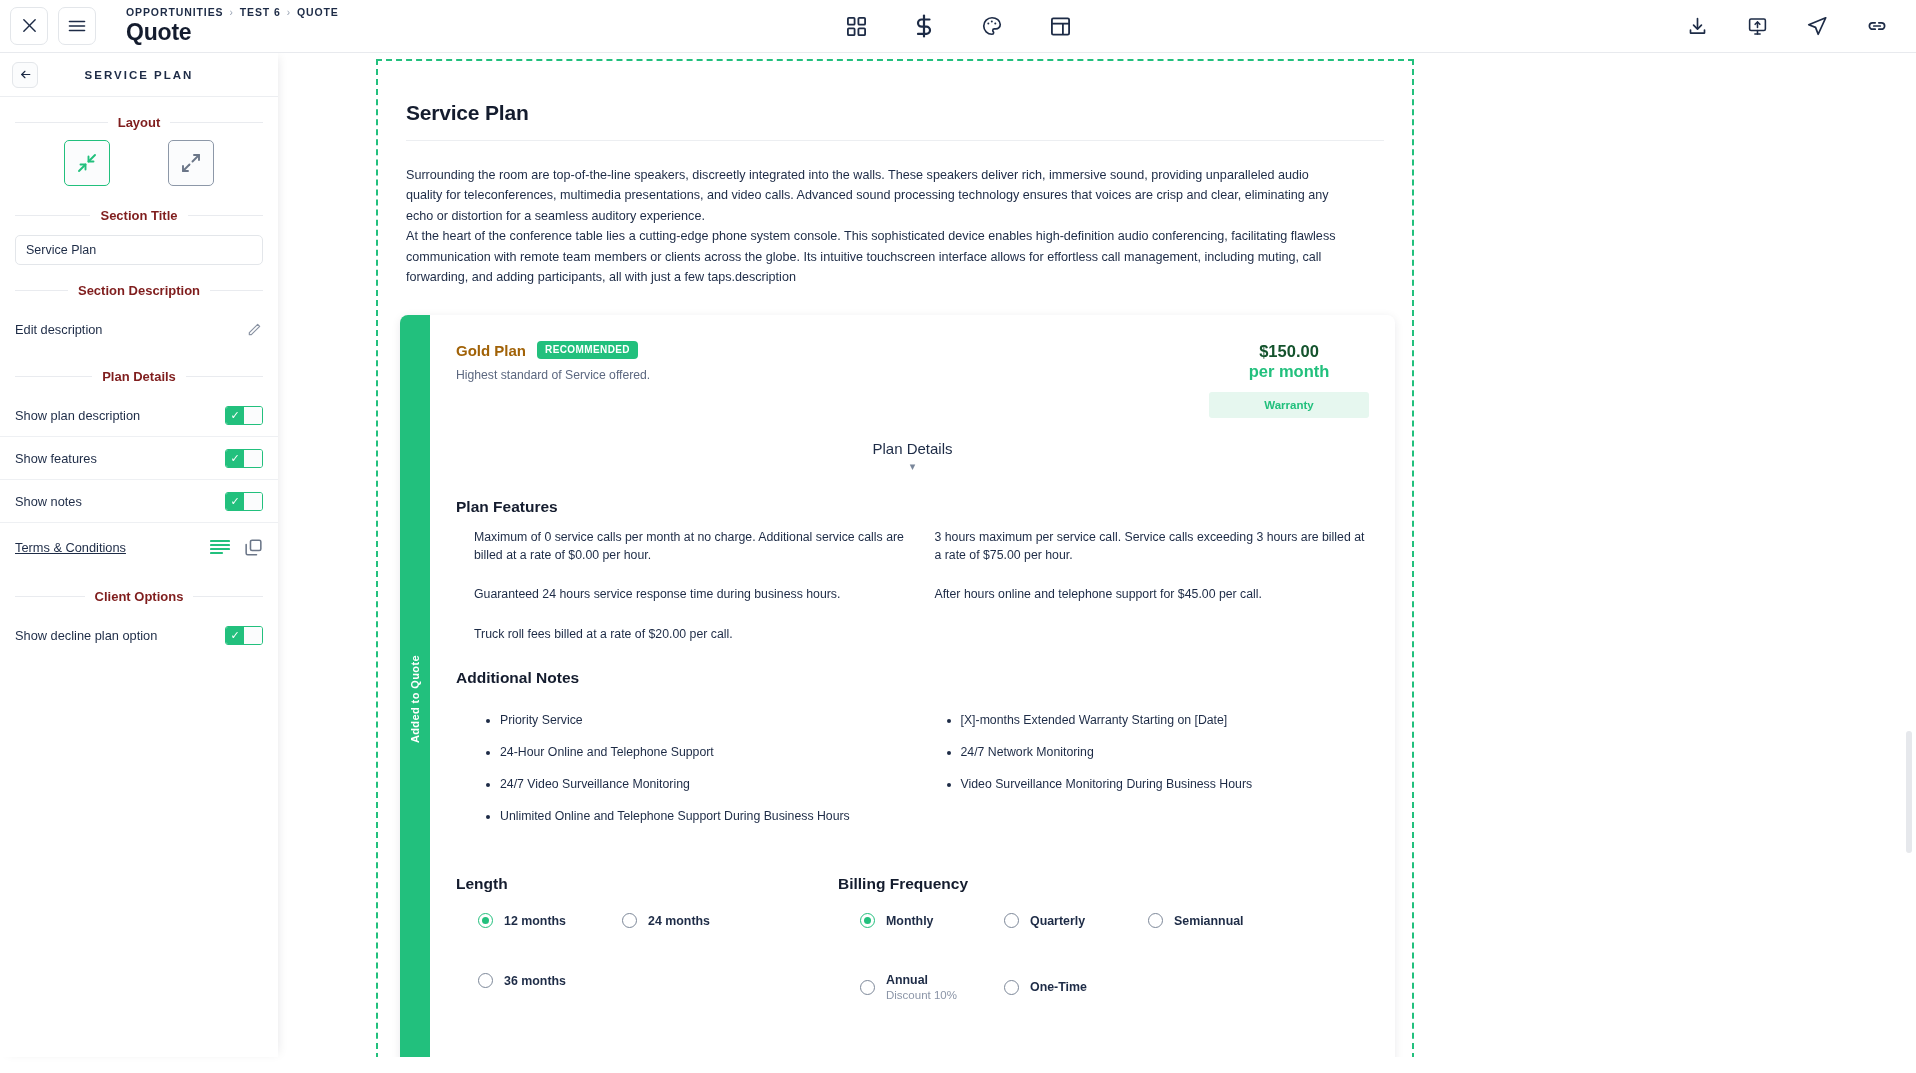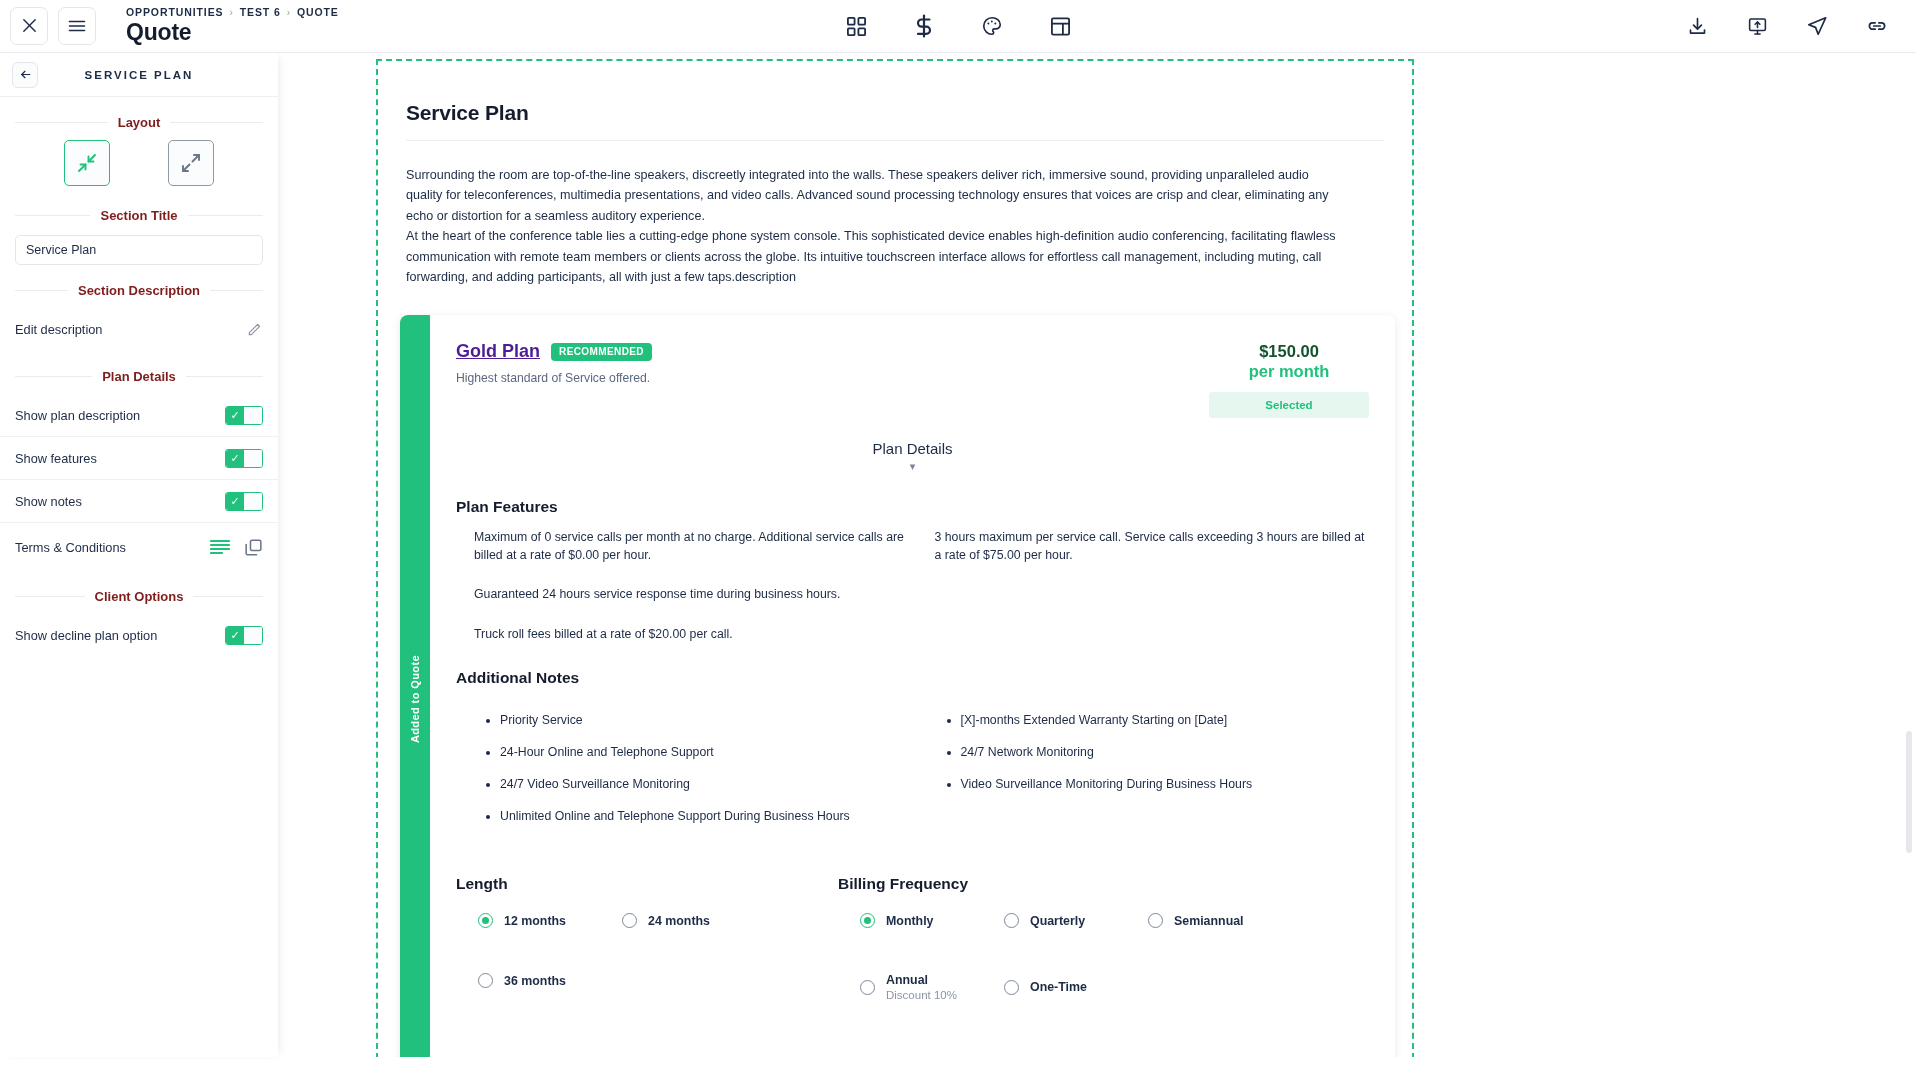--- a/index.html
+++ b/index.html
@@ -145,21 +145,21 @@
     display: flex; align-items: center; justify-content: center;
   }
   .stripe-text {
     writing-mode: vertical-rl; transform: rotate(180deg);
     color: #fff; font-size: 11px; font-weight: 700; letter-spacing: 0.4px;
     white-space: nowrap;
   }
   .plan-body { flex: 1; padding: 26px 26px 10px 26px; position: relative; }
   .plan-top { display: flex; justify-content: space-between; align-items: flex-start; }
   .plan-name-row { display: flex; align-items: center; gap: 11px; }
-  .plan-name { font-size: 18px; font-weight: 700; color: #4c1d95; text-decoration: underline; }
+  .plan-name { font-size: 15px; font-weight: 700; color: #a16207; }
   .badge-rec {
     background: #22c07d; color: #fff; font-size: 10px; font-weight: 700;
     letter-spacing: 0.4px; padding: 4px 8px; border-radius: 4px; line-height: 1;
   }
   .plan-sub { margin-top: 9px; font-size: 12.2px; color: #5c6880; }
   .price-col { text-align: center; min-width: 160px; }
   .price-big { font-size: 16.5px; font-weight: 700; color: #14532d; line-height: 1.22; }
   .price-unit { font-size: 16.5px; font-weight: 700; color: #22c07d; line-height: 1.22; }
   .selected-pill {
     margin-top: 10px; background: #e6f7ef; color: #22c07d;
@@ -392,21 +392,21 @@
         </div>
       </div>
       <div class="row-item">
         <span class="row-lbl">Show notes</span>
         <div class="toggle">
           <div class="on">✓</div>
             <div class="off"></div>
         </div>
       </div>
 
-      <div class="row-item noborder" style="height:48px;">
+      <div class="row-item noborder" style="height:48px;text-decoration:underline;">
         <span class="row-lbl">Terms &amp; Conditions</span>
         <span class="row-ctl">
           <span class="lines-icon">
             <svg width="20" height="16" viewBox="0 0 20 16" fill="none" stroke="#22c07d" stroke-width="2.2" stroke-linecap="round">
                 <line x1="1" y1="2" x2="19" y2="2"></line>
                 <line x1="1" y1="6" x2="19" y2="6"></line>
                 <line x1="1" y1="10" x2="19" y2="10"></line>
                 <line x1="1" y1="14" x2="12" y2="14"></line>
               </svg>
           </span>
@@ -454,38 +454,39 @@
                 <div>
                   <div class="plan-name-row">
                     <span class="plan-name">Gold Plan</span>
                     <span class="badge-rec">RECOMMENDED</span>
                   </div>
                   <div class="plan-sub">Highest standard of Service offered.</div>
                 </div>
                 <div class="price-col">
                   <div class="price-big">$150.00</div>
                   <div class="price-unit">per month</div>
-                  <div class="selected-pill">Selected</div>
+                  <div class="selected-pill">Warranty</div>
                 </div>
               </div>
 
               <div class="plan-details-toggle">
                 <div class="pd-text">Plan Details</div>
                 <div class="pd-chev">▾</div>
               </div>
 
               <div class="sec-h">Plan Features</div>
               <div class="two-col">
                 <div class="col">
                   <div class="feat">Maximum of 0 service calls per month at no charge. Additional service calls are billed at a rate of $0.00 per hour.</div>
                   <div class="feat">Guaranteed 24 hours service response time during business hours.</div>
                   <div class="feat">Truck roll fees billed at a rate of $20.00 per call.</div>
                 </div>
                 <div class="col">
                   <div class="feat">3 hours maximum per service call. Service calls exceeding 3 hours are billed at a rate of $75.00 per hour.</div>
+                  <div class="feat">After hours online and telephone support for $45.00 per call.</div>
                 </div>
               </div>
 
               <div class="sec-h">Additional Notes</div>
               <div class="two-col">
                 <div class="col">
                   <ul class="notes-list">
                     <li>Priority Service</li>
                     <li>24-Hour Online and Telephone Support</li>
                     <li>24/7 Video Surveillance Monitoring</li>

